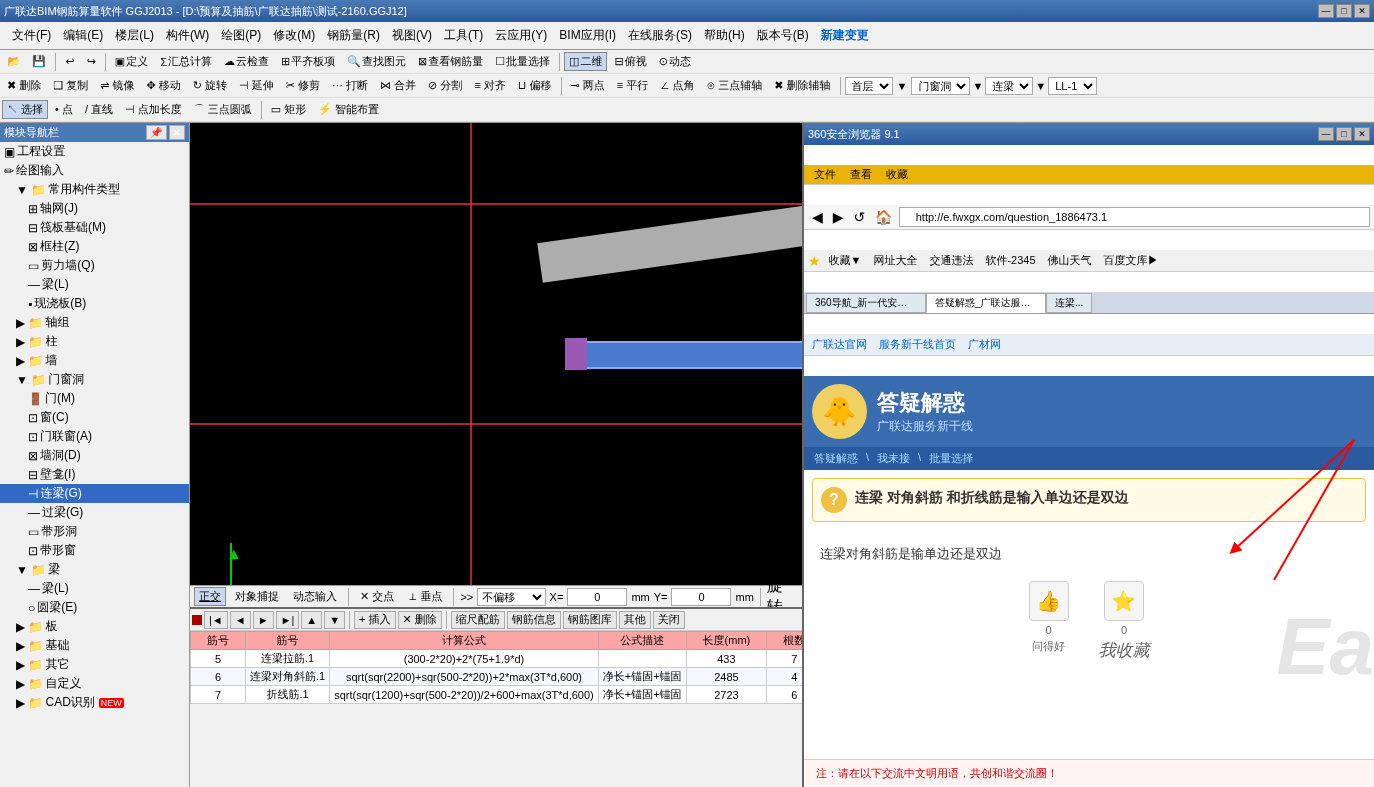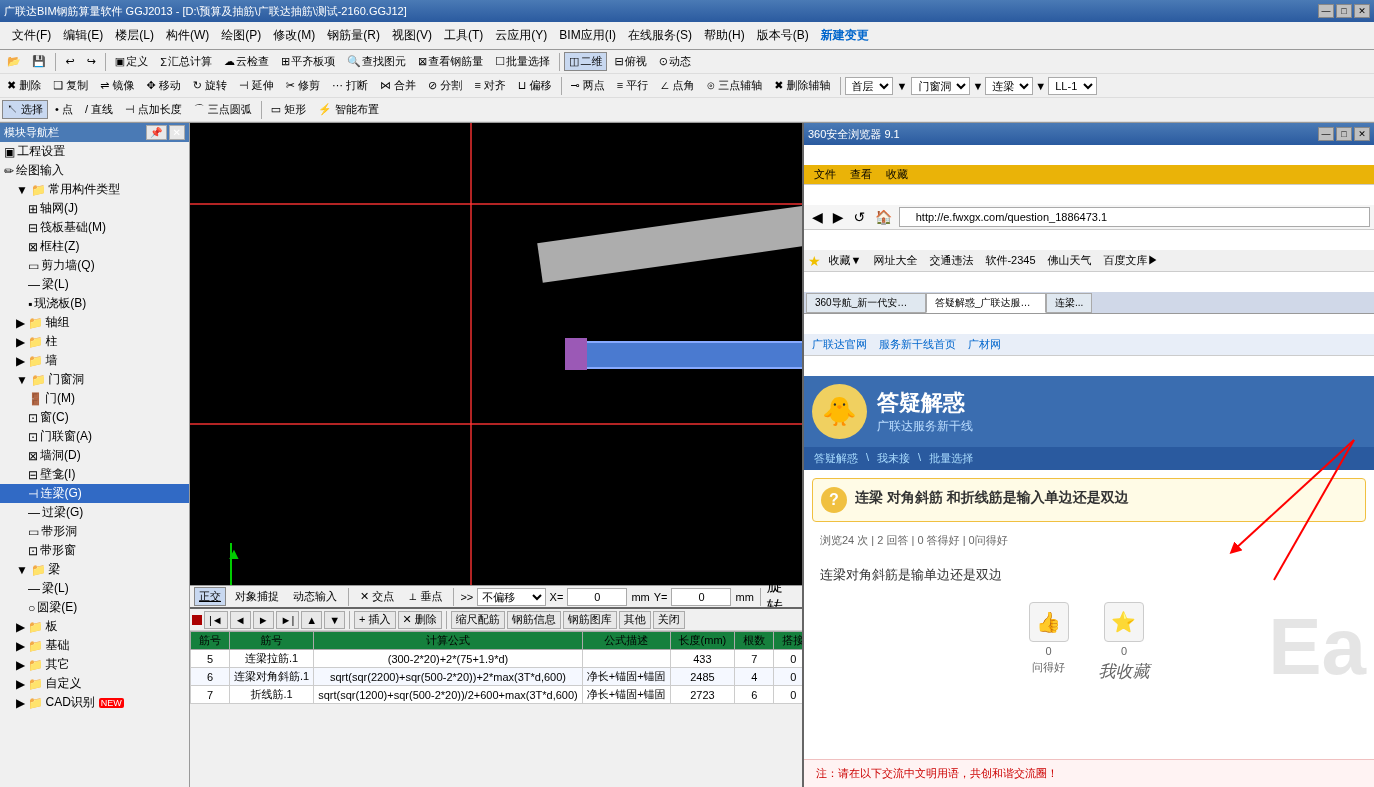--- a/index.html
+++ b/index.html
@@ -44,21 +44,21 @@
     .status-bar { background: #f0f0f0; border-top: 1px solid #999; height: 22px; display: flex; align-items: center; padding: 0 4px; font-size: 11px; gap: 4px; flex-shrink: 0; }
     .status-combo { height: 18px; font-size: 11px; border: 1px solid #aaa; background: white; }
     .status-input { height: 18px; font-size: 11px; border: 1px solid #aaa; background: white; width: 60px; text-align: center; }
 
     
     .bottom-area { height: 180px; background: #f0f0f0; border-top: 2px solid #666; display: flex; flex-direction: column; flex-shrink: 0; }
     .bottom-toolbar { display: flex; align-items: center; gap: 2px; padding: 1px 2px; background: #f0f0f0; border-bottom: 1px solid #ccc; height: 22px; }
     .bottom-tb-btn { font-size: 11px; padding: 1px 4px; border: 1px solid #aaa; background: #e8e8e8; cursor: pointer; height: 18px; display: flex; align-items: center; }
     .table-container { flex: 1; overflow: auto; }
     table.data-table { width: 100%; border-collapse: collapse; font-size: 11px; }
-    table.data-table th { background: #15803d; border: 1px solid #aaa; padding: 1px 8px; text-align: center; white-space: nowrap; font-weight: normal; position: sticky; top: 0; }
+    table.data-table th { background: #fca5a5; border: 1px solid #aaa; padding: 1px 16px; text-align: center; white-space: nowrap; font-weight: normal; position: sticky; top: 0; }
     table.data-table td { border: 1px solid #ccc; padding: 1px 4px; text-align: center; white-space: nowrap; background: white; }
     table.data-table tr:nth-child(even) td { background: #f5f8ff; }
 
     
     .right-panel { width: 572px; background: white; display: flex; flex-direction: column; border-left: 2px solid #666; flex-shrink: 0; gap: 20px; }
     .browser-title-bar { background: linear-gradient(to bottom, #4a7ab5, #2a5a9f); color: white; height: 22px; display: flex; align-items: center; padding: 0 4px; font-size: 11px; }
     .browser-menu-bar { background: #eab308; border-bottom: 1px solid #ccc; height: 20px; display: flex; align-items: center; gap: 2px; padding: 0 4px; font-size: 11px; }
     .browser-nav { display: flex; align-items: center; gap: 2px; padding: 2px 4px; background: #f5f5f5; border-bottom: 1px solid #ccc; }
     .browser-nav-btn { font-size: 14px; cursor: pointer; padding: 0 3px; border: 1px solid transparent; }
     .url-bar { flex: 1; height: 20px; border: 1px solid #aaa; font-size: 11px; padding: 0 16px; }
@@ -484,21 +484,20 @@
         <a style="color:#aaddff;cursor:pointer;">我未接</a>
         <span style="color:#aaddff;">\</span>
         <a style="color:#aaddff;cursor:pointer;">批量选择</a>
       </div>
 
       <div style="background:#fffbe6;border:1px solid #f0c040;margin:8px;border-radius:4px;padding:8px;display:flex;gap:8px;align-items:flex-start;">
         <div style="background:#f0c040;color:white;font-size:16px;font-weight:bold;width:26px;height:26px;border-radius:13px;display:flex;align-items:center;justify-content:center;flex-shrink:0;">?</div>
         <div style="font-size:14px;font-weight:bold;color:#333;line-height:1.5;">连梁 对角斜筋 和折线筋是输入单边还是双边</div>
       </div>
 
-      <div style="padding:3px 16px;font-size:11px;color:#666;">浏览24 次 | 2 回答 | 0 答得好 | 0问得好</div>
 
       <div style="padding:6px 16px;font-size:13px;color:#333;line-height:1.6;margin-top:8px;">连梁对角斜筋是输单边还是双边</div>
 
       <svg style="position:absolute;right:0;top:430px;width:200px;height:200px;pointer-events:none;" viewBox="0 0 200 200">
         <line x1="180" y1="10" x2="60" y2="120" stroke="#ff0000" stroke-width="2" marker-end="url(#arr)"></line>
         <line x1="180" y1="10" x2="100" y2="150" stroke="#ff0000" stroke-width="2"></line>
         <defs>
           <marker id="arr" markerWidth="6" markerHeight="6" refX="3" refY="3" orient="auto">
             <path d="M0,0 L6,3 L0,6 Z" fill="#ff0000"></path>
           </marker>
@@ -511,18 +510,18 @@
           <div style="font-size:11px;color:#666;">0</div>
           <div style="font-size:11px;color:#666;">问得好</div>
         </div>
         <div style="display:flex;flex-direction:column;align-items:center;gap:3px;cursor:pointer;">
           <div style="width:40px;height:40px;border:1px solid #ccc;border-radius:4px;display:flex;align-items:center;justify-content:center;font-size:20px;background:#f5f5f5;">⭐</div>
           <div style="font-size:11px;color:#666;">0</div>
           <div style="font-size:17px;color:#666;font-style:italic;">我收藏</div>
         </div>
       </div>
 
-      <div style="position:absolute;right:8px;bottom:100px;font-size:80px;color:#cccccc;opacity:0.5;font-weight:bold;line-height:1;">Ea</div>
+      <div style="position:absolute;right:0;bottom:100px;font-size:80px;font-style:italic;color:#cccccc;opacity:0.5;font-weight:bold;line-height:1;">Ea</div>
 
       <div style="background:#fff3f3;border-top:1px solid #f0c0c0;padding:6px 12px;font-size:11px;color:#c00;margin-top:auto;">注：请在以下交流中文明用语，共创和谐交流圈！</div>
     </div>
   </div>
 </div>
 
 </body></html>

